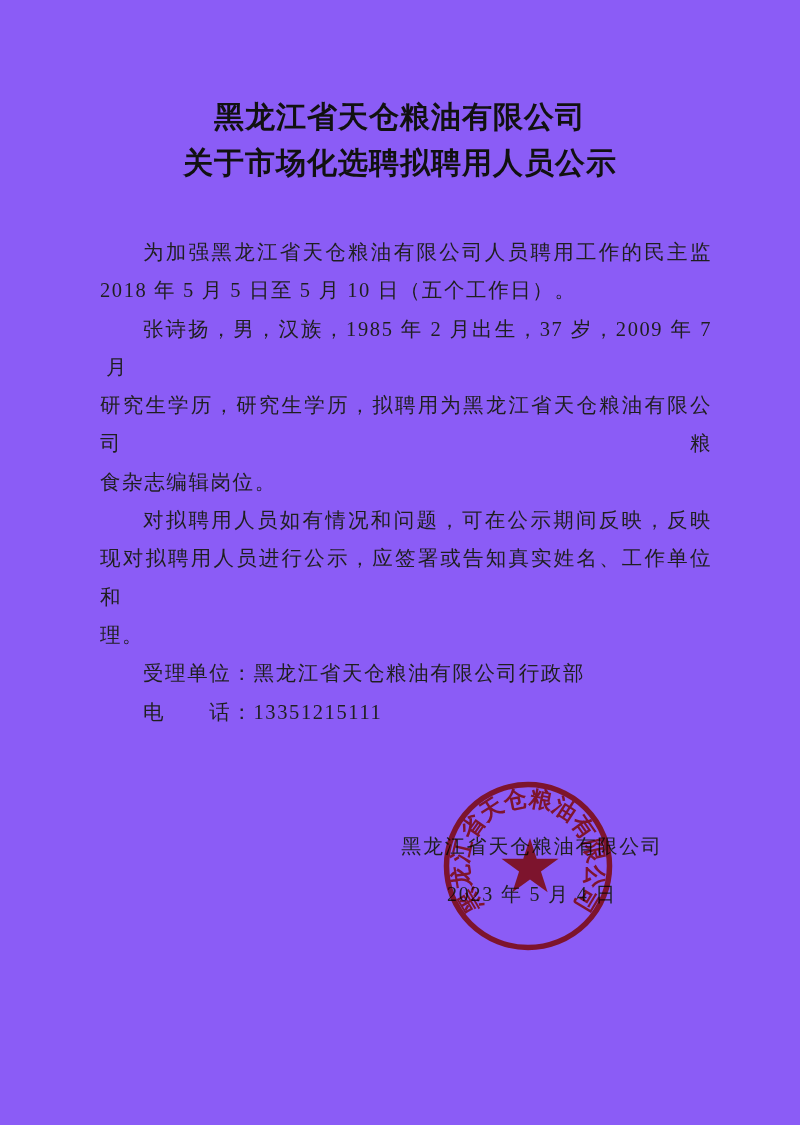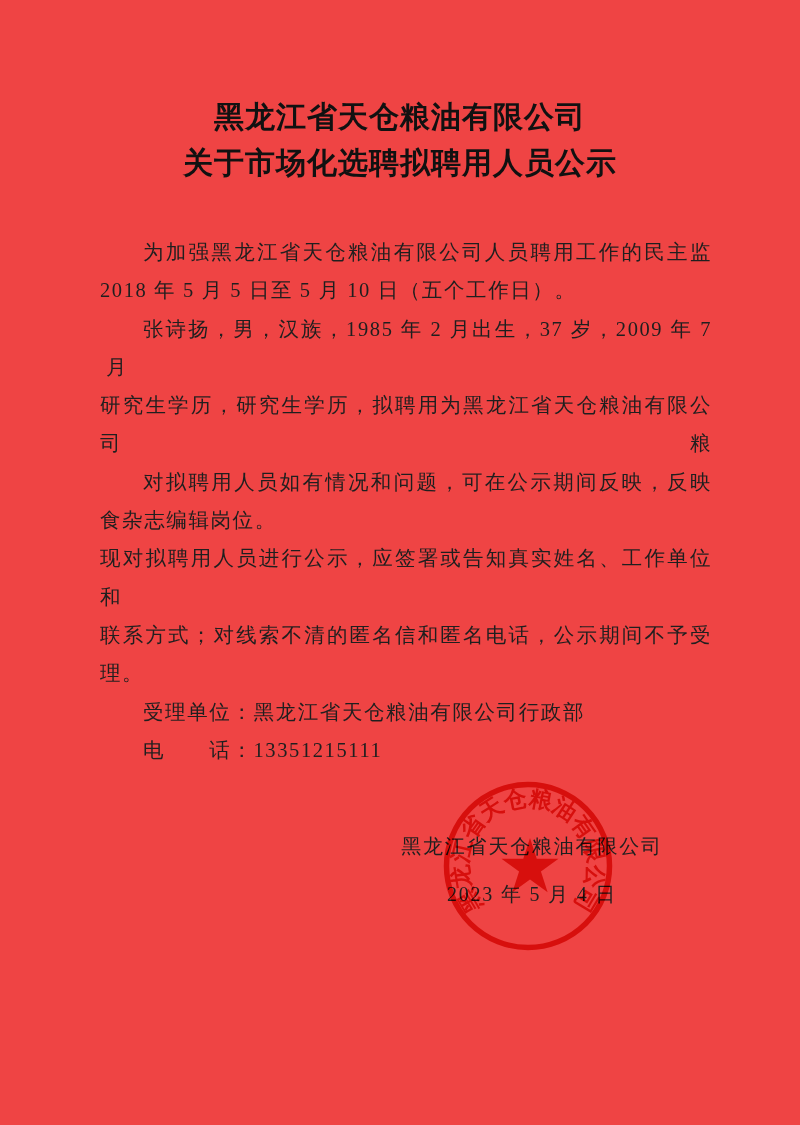--- a/index.html
+++ b/index.html
@@ -4,21 +4,21 @@
 <style>
   html, body {
     margin: 0;
     padding: 0;
     background: #ffffff;
   }
   .page {
     position: relative;
     width: 800px;
     height: 1125px;
-    background: #ef4444;
+    background: #8b5cf6;
     overflow: hidden;
     color: #1a1a1a;
     font-family: "Liberation Serif", "DejaVu Serif", serif;
     text-decoration: underline;
   }
   .title-block {
     position: absolute;
     top: 94px;
     left: 0;
     width: 800px;
@@ -80,25 +80,24 @@
     <div>黑龙江省天仓粮油有限公司</div>
     <div>关于市场化选聘拟聘用人员公示</div>
   </div>
 
   <div class="body-block">
     <div class="bline indent just">为加强黑龙江省天仓粮油有限公司人员聘用工作的民主监</div>
     <div class="bline">2018 年 5 月 5 日至 5 月 10 日（五个工作日）。</div>
 
     <div class="bline indent just">张诗扬，男，汉族，1985 年 2 月出生，37 岁，2009 年 7 月</div>
     <div class="bline just">研究生学历，研究生学历，拟聘用为黑龙江省天仓粮油有限公司粮</div>
+    <div class="bline">食杂志编辑岗位。</div>
+
     <div class="bline indent just">对拟聘用人员如有情况和问题，可在公示期间反映，反映</div>
-
-    <div class="bline">食杂志编辑岗位。</div>
     <div class="bline just">现对拟聘用人员进行公示，应签署或告知真实姓名、工作单位和</div>
-    <div class="bline just">联系方式；对线索不清的匿名信和匿名电话，公示期间不予受</div>
     <div class="bline">理。</div>
 
     <div class="bline indent">受理单位：黑龙江省天仓粮油有限公司行政部</div>
     <div class="bline indent">电　　话：13351215111</div>
   </div>
 
   <div class="signature-block">
     <div>黑龙江省天仓粮油有限公司</div>
     <div>2023 年 5 月 4 日</div>
   </div>

